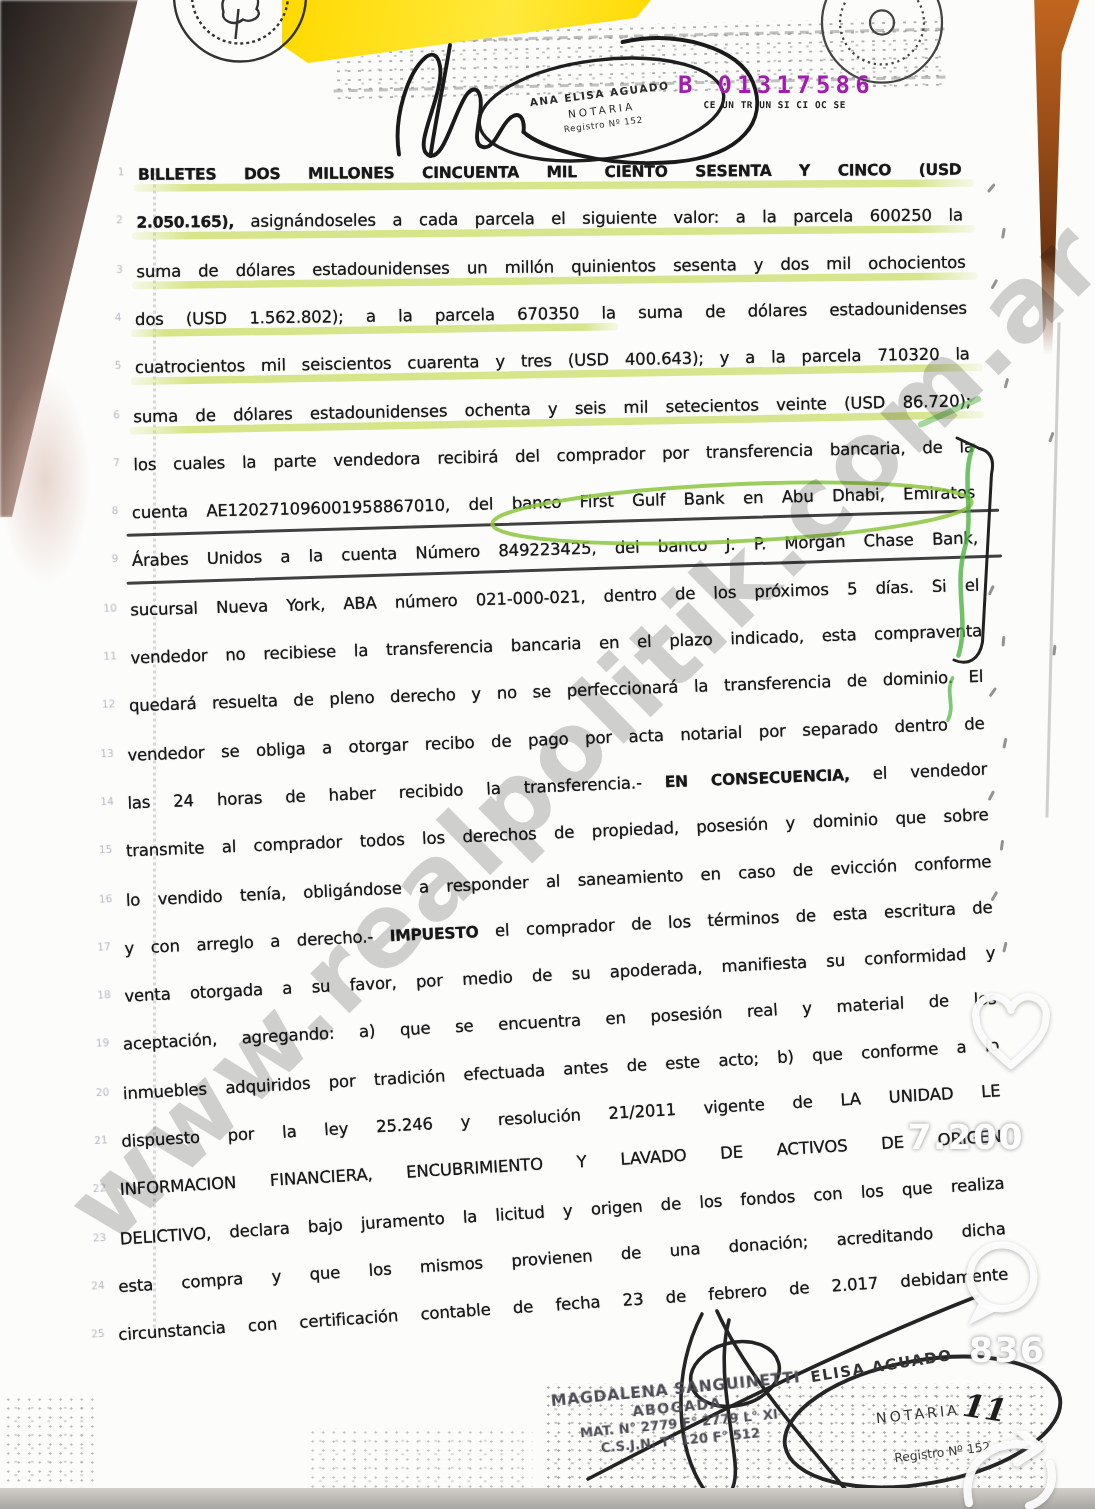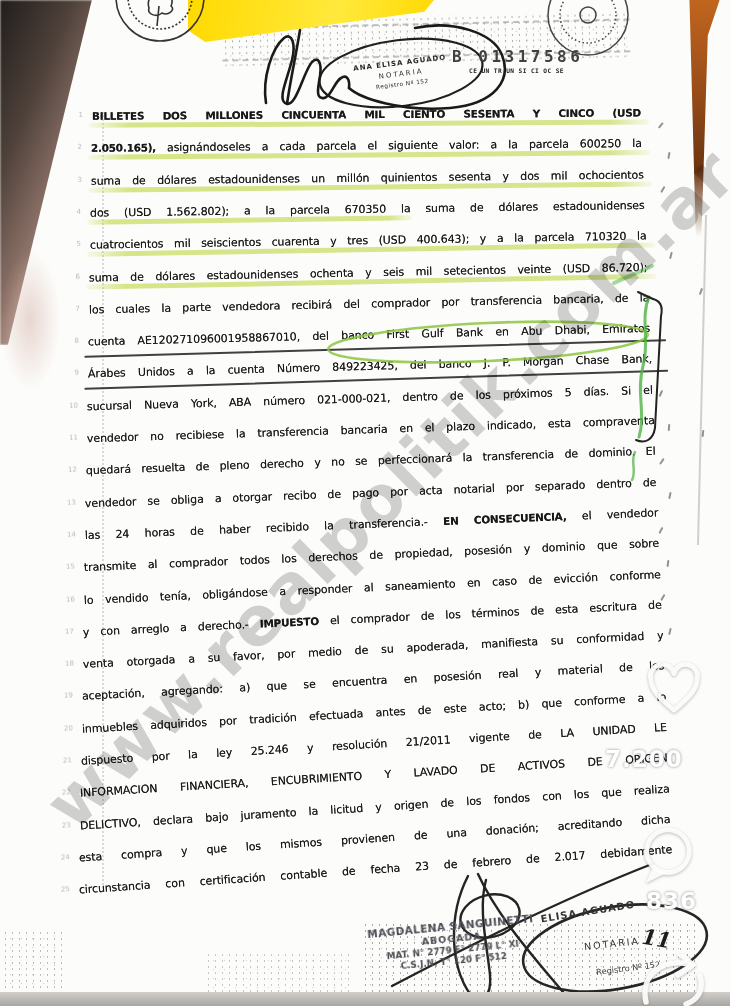--- a/index.html
+++ b/index.html
@@ -36,21 +36,21 @@
   
   svg.decor{position:absolute;left:0;top:0;z-index:4;pointer-events:none;}
   
   .oval-top{position:absolute;left:320px;top:41px;width:162px;height:64px;z-index:4;
     transform:rotate(-7deg);display:flex;flex-direction:column;align-items:center;justify-content:center;
     color:#2a2a2a;text-align:center;}
   .oval-top .l1{font-size:7px;font-weight:bold;letter-spacing:1px;}
   .oval-top .l2{font-size:7px;letter-spacing:2px;margin-top:3px;}
   .oval-top .l3{font-size:5.8px;margin-top:3px;letter-spacing:.5px;}
   .serial{position:absolute;left:452px;top:47px;z-index:4;font-family:"DejaVu Sans Mono",monospace;
-    font-size:16px;font-weight:bold;letter-spacing:3.5px;color:#404040;}
+    font-size:16px;font-weight:bold;letter-spacing:3.5px;color:#a21caf;}
   .serial-sub{position:absolute;left:469px;top:67px;z-index:4;font-family:"DejaVu Sans Mono",monospace;
     font-size:6.2px;font-weight:bold;letter-spacing:.4px;color:#222;}
   
   #text-block{position:absolute;left:0;top:0;width:730px;height:1006px;z-index:3;}
   .row{position:absolute;display:flex;transform-origin:0 50%;height:20px;}
   .row .ln{width:13px;flex:none;font-size:7px;color:#7e7e96;opacity:.55;text-align:right;padding-top:4px;
     filter:blur(.3px);}
   .row .txt{flex:1;margin-left:9px;position:relative;font-size:11px;color:#181818;line-height:19px;height:20px;
     text-align:justify;text-align-last:justify;letter-spacing:-.1px;word-spacing:-.3px;
     text-shadow:0 0 .6px rgba(25,25,25,.8);}

